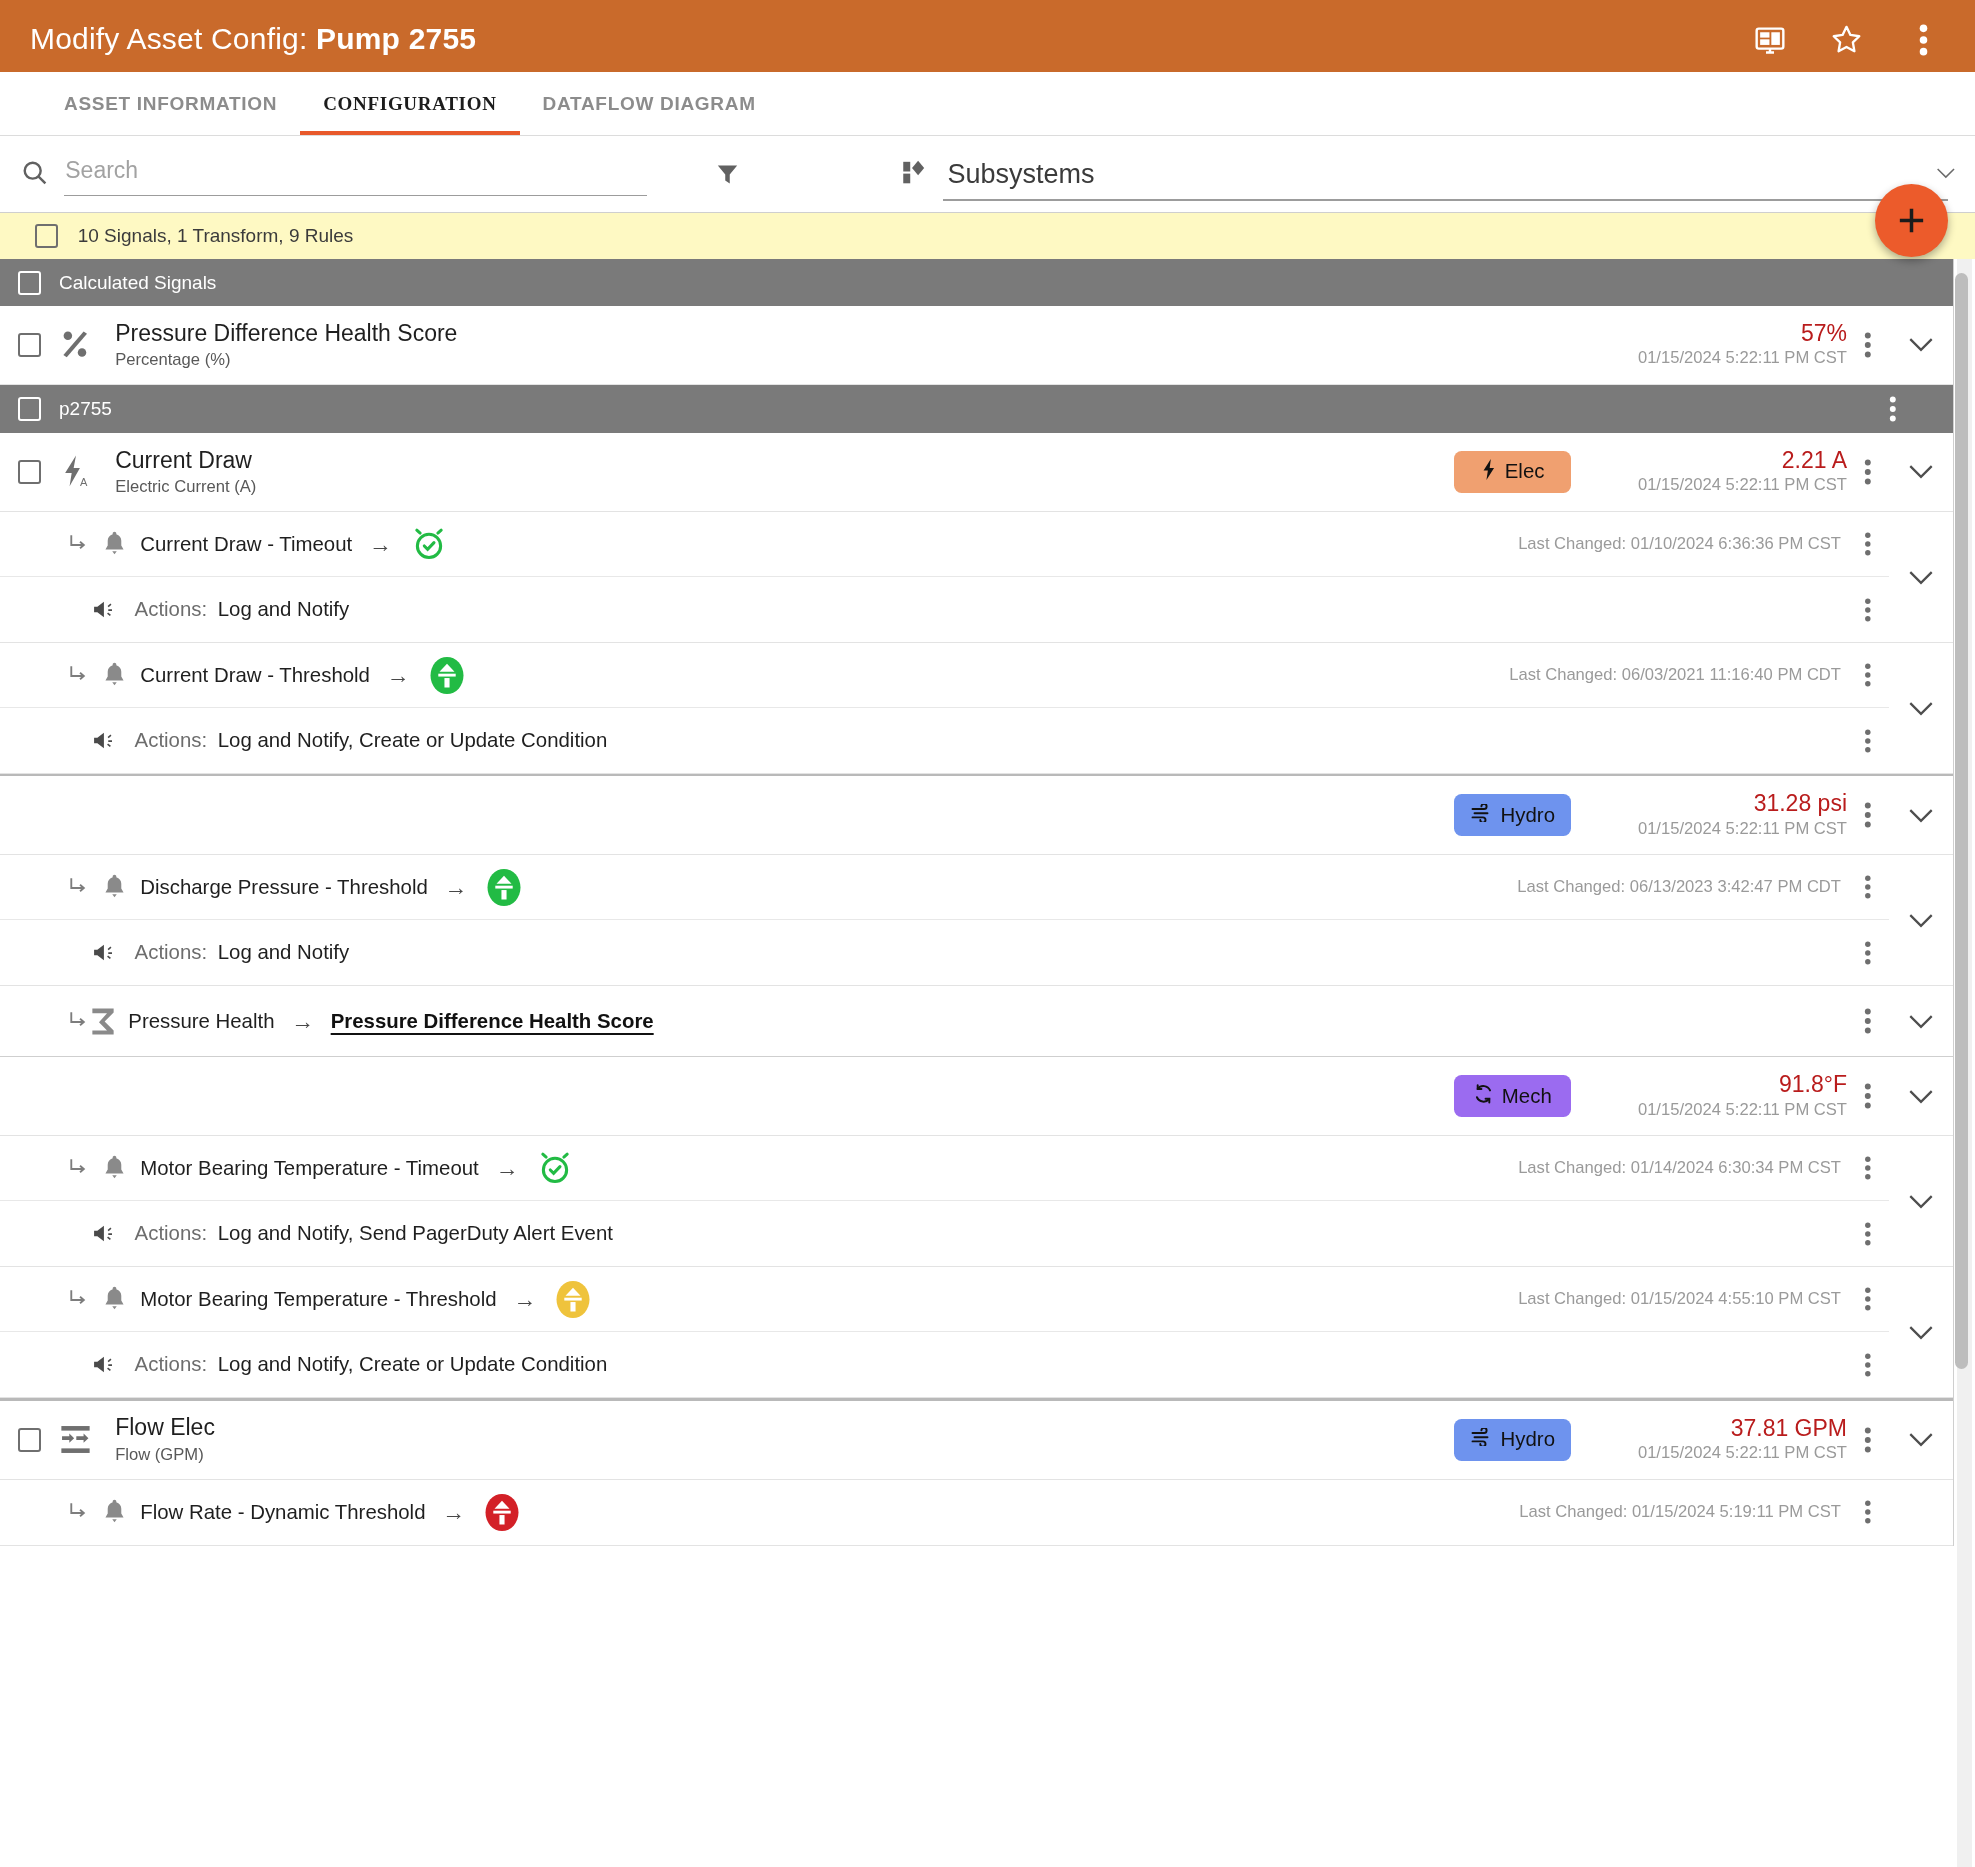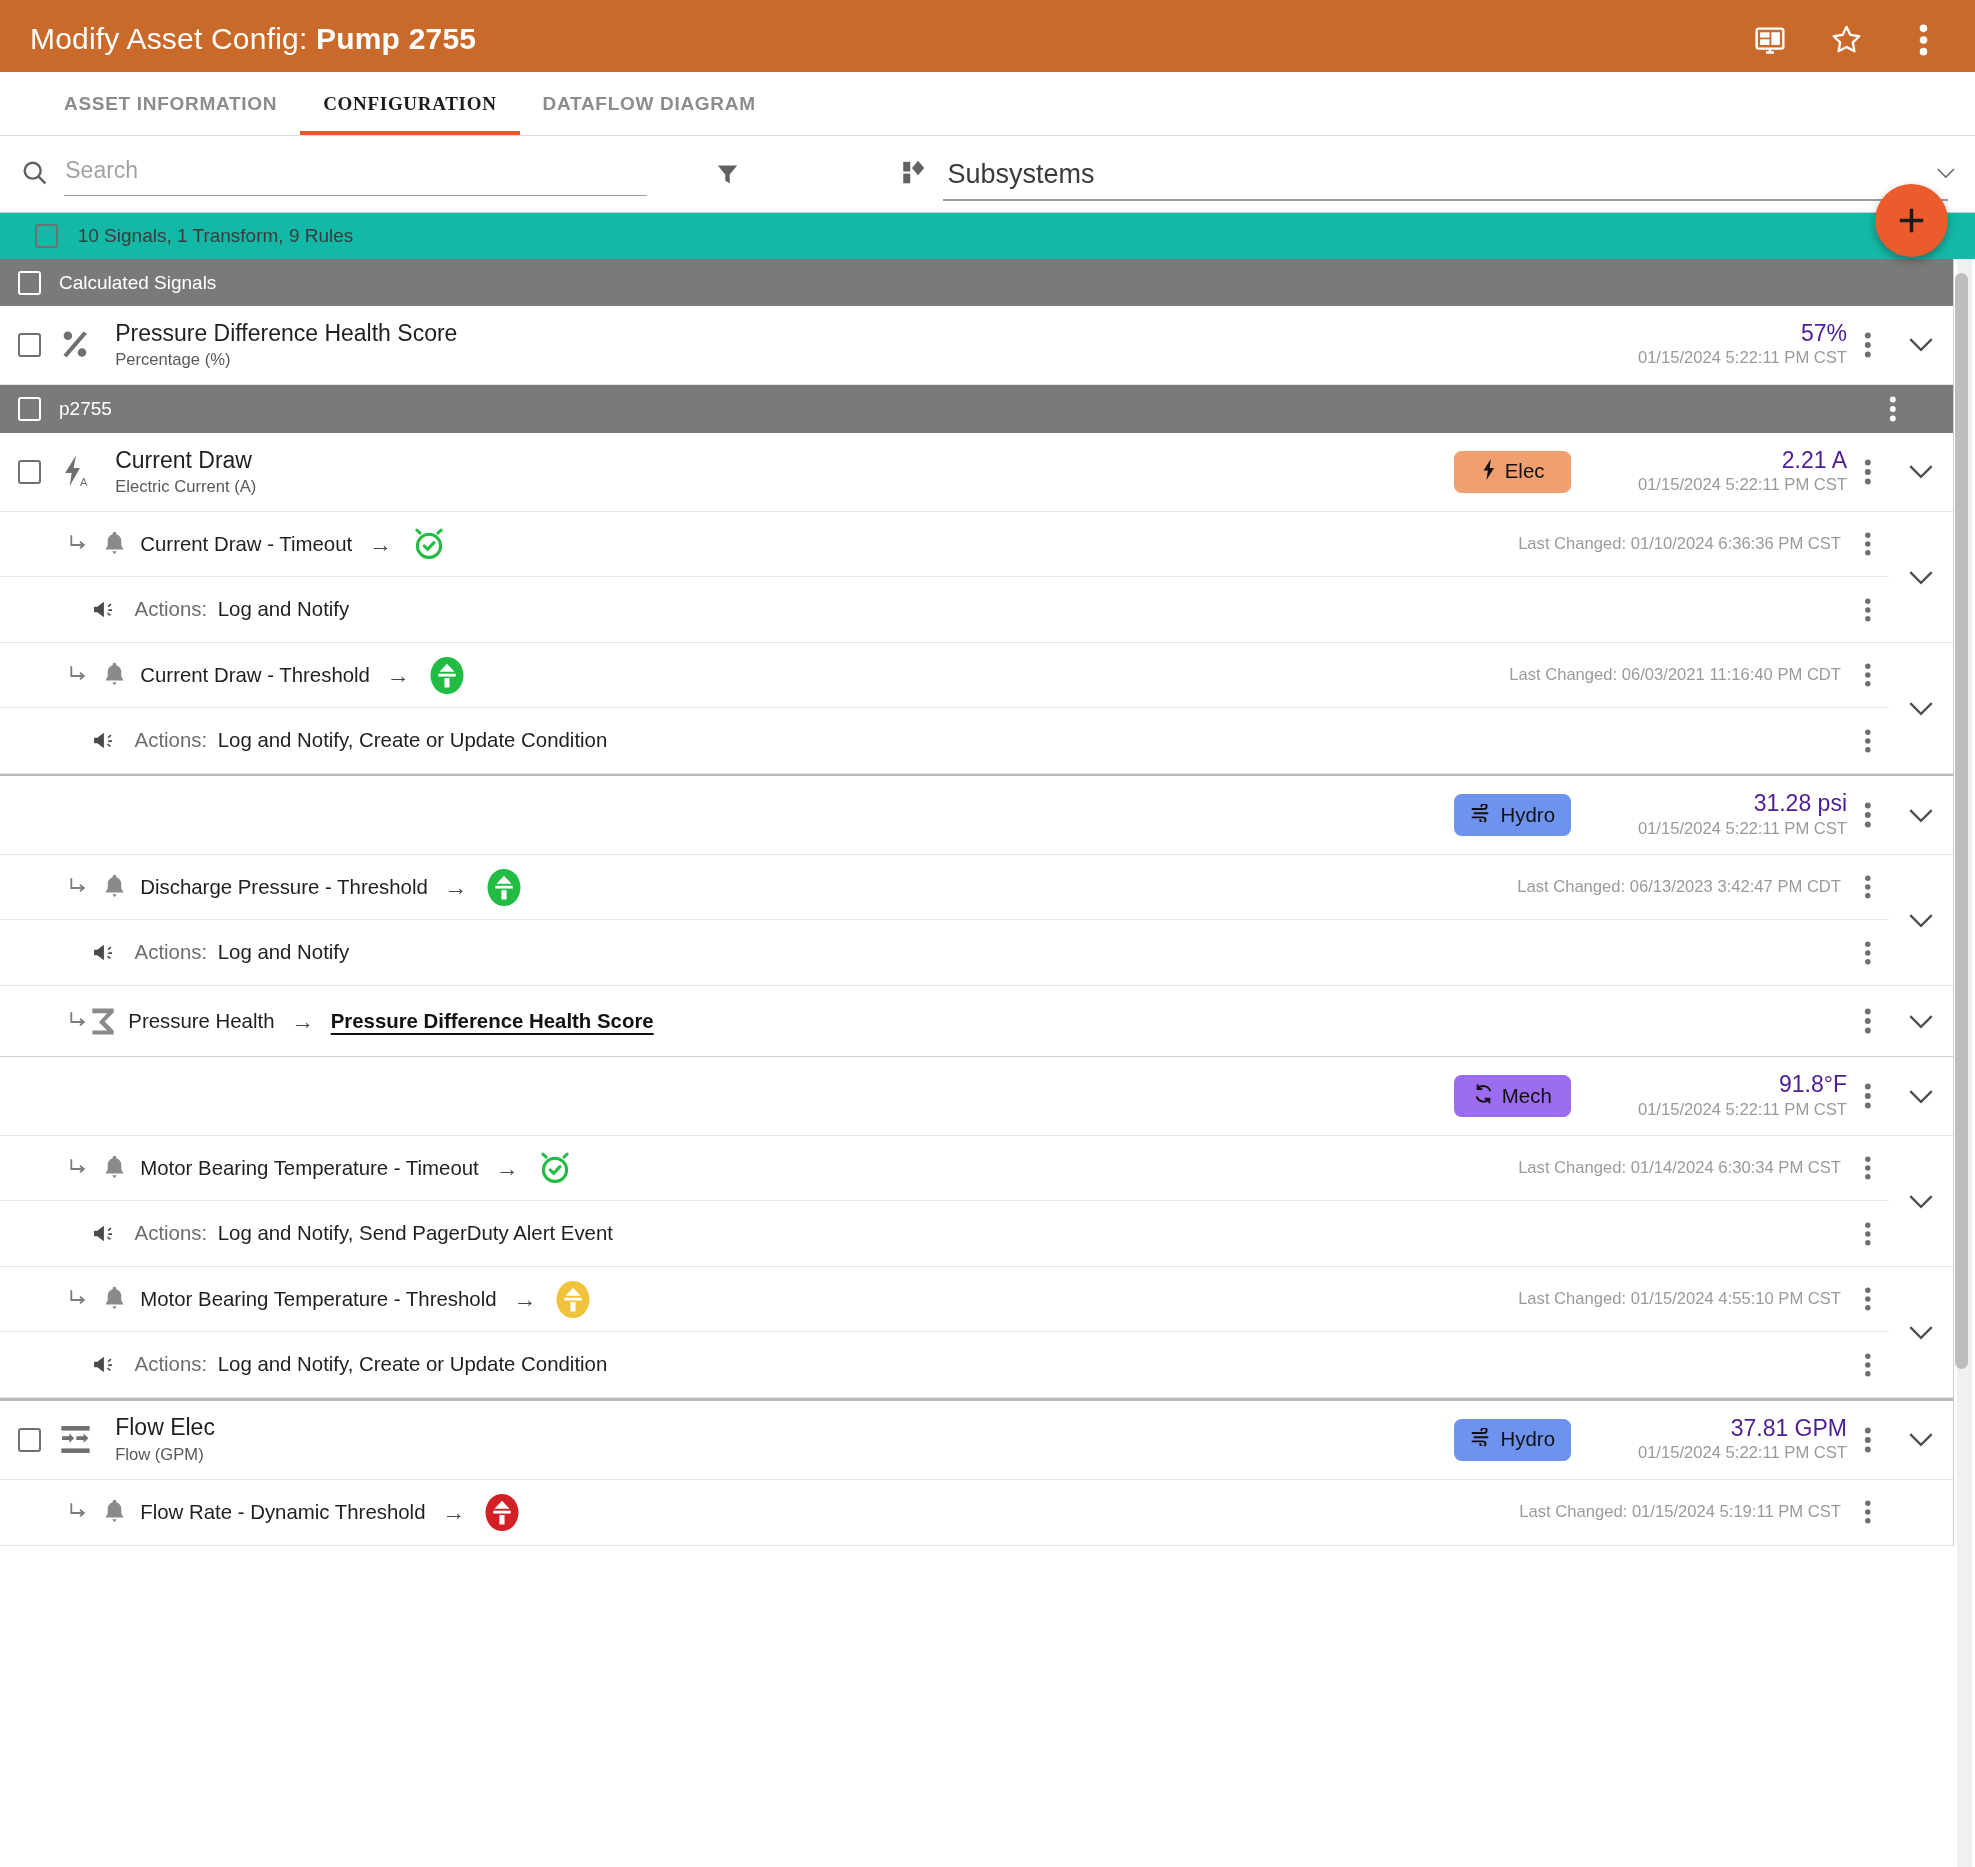--- a/index.html
+++ b/index.html
@@ -74,21 +74,21 @@
   }
   .subsystem-label { font-size: 27px; color: #3b3b3b; }
   .subsystem-underline {
     position: absolute; left: 42px; right: 7.6px; bottom: 1.5px;
     height: 1.5px; background: #9c9c9c;
   }
   .subsystem-caret { margin-left: auto; }
 
   
   .summary {
-    height: 47px; background: #14b8a6;
+    height: 47px; background: #fef9c3;
     display: flex; align-items: center;
     padding-left: 35px; gap: 19.7px;
     border-top: 0.8px solid #cfcfcf;
   }
   .summary-text { font-size: 19px; color: #3b3b3b; }
 
   
   .fab {
     position: absolute;
     right: 27px; top: 184px;
@@ -149,21 +149,21 @@
   .sig-name { font-size: 23px; color: #1f1f1f; line-height: 1.18; white-space: nowrap; }
   .sig-unit { font-size: 16.6px; color: #585858; line-height: 1.3; margin-top: 2.3px; }
 
   .row-right { margin-left: auto; display: flex; align-items: center; }
   .badge {
     height: 42px; min-width: 117px; border-radius: 7.6px;
     display: flex; align-items: center; justify-content: center; gap: 7.6px;
     font-size: 20.4px; color: #111; padding: 0 13.6px; flex: none;
   }
   .val-block { width: 250px; text-align: right; margin-left: 26px; }
-  .val-main { font-size: 23px; color: #4c1d95; font-weight: 400; line-height: 1.12; white-space: nowrap; }
+  .val-main { font-size: 23px; color: #b91c1c; font-weight: 400; line-height: 1.12; white-space: nowrap; }
   .val-time { font-size: 16.6px; color: #9a9a9a; line-height: 1.25; margin-top: 1.5px; white-space: nowrap; }
   .kebab { width: 42px; display: flex; align-items: center; justify-content: center; flex: none; }
   .chev { width: 64px; display: flex; align-items: center; justify-content: center; flex: none; }
 
   
   .rule-block { display: flex; background: #fff; border-bottom: 0.8px solid #e3e3e3; }
   .rule-block-rules { flex: 1; min-width: 0; }
   .rule-row {
     display: flex; align-items: center;
     height: 65px; padding-left: 68px;

